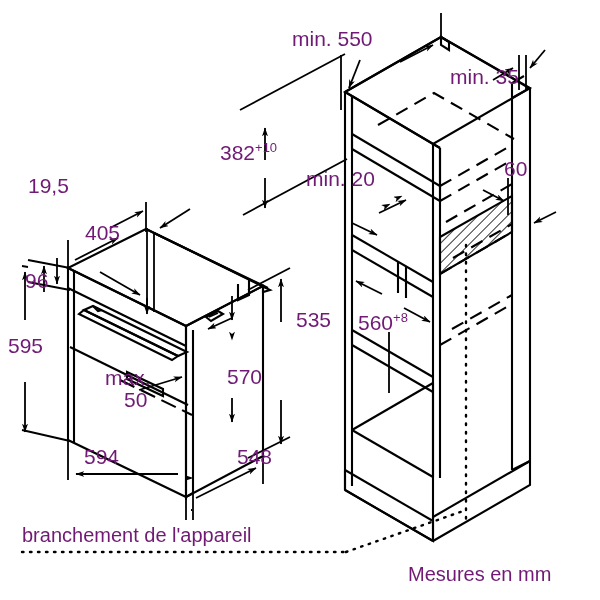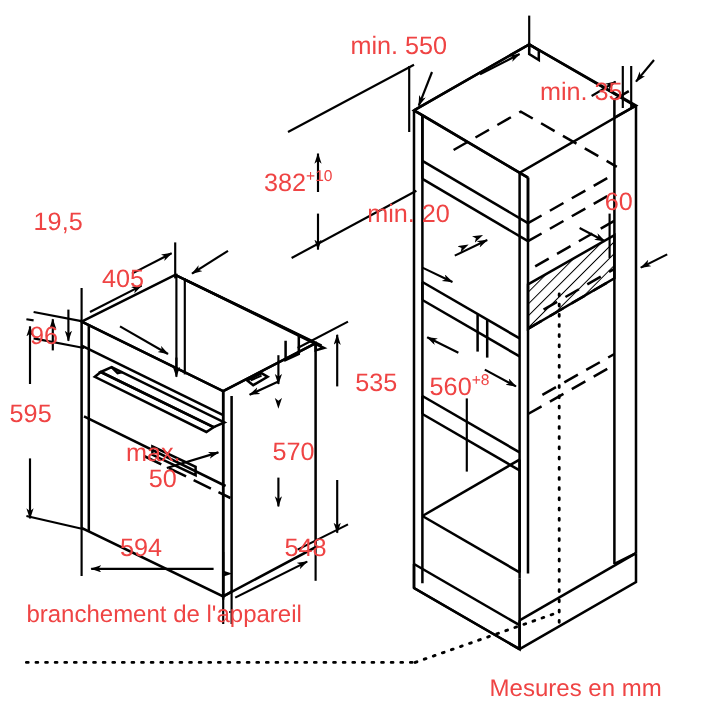--- a/index.html
+++ b/index.html
@@ -17,21 +17,21 @@
   }
   #drawing {
     position: absolute;
     left: 0;
     top: 0;
     width: 600px;
     height: 600px;
   }
   .lbl {
     position: absolute;
-    color: #ef4444;
+    color: #701a75;
     font-family: "Liberation Sans", sans-serif;
     white-space: nowrap;
     line-height: 1.0;
   }
   .lbl-dim { font-size: 21px; }
   .lbl-note { font-size: 20px; }
   .sup {
     font-size: 13px;
     vertical-align: super;
     line-height: 0;
@@ -272,25 +272,25 @@
 
   <div class="lbl lbl-dim" style="left:85px; top:222px;">405</div>
 
   <div class="lbl lbl-dim" style="left:25px; top:270px;">96</div>
 
   <div class="lbl lbl-dim" style="left:8px; top:335px;">595</div>
 
   <div class="lbl lbl-dim" style="left:105px; top:367px;">max.</div>
   <div class="lbl lbl-dim" style="left:124px; top:389px;">50</div>
 
-  <div class="lbl lbl-dim" style="left:100px; top:446px;text-align:right;">594</div>
+  <div class="lbl lbl-dim" style="left:84px; top:446px;text-align:right;">594</div>
 
   <div class="lbl lbl-dim" style="left:237px; top:446px;">548</div>
 
   <div class="lbl lbl-dim" style="left:227px; top:366px;">570</div>
 
   <div class="lbl lbl-dim" style="left:296px; top:309px;">535</div>
 
-  <div class="lbl lbl-note" style="left:22px; top:502px;">branchement de l'appareil</div>
+  <div class="lbl lbl-note" style="left:22px; top:525px;">branchement de l'appareil</div>
 
   <div class="lbl lbl-note" style="left:408px; top:564px;">Mesures en mm</div>
 
 </div>
 
 </body></html>

